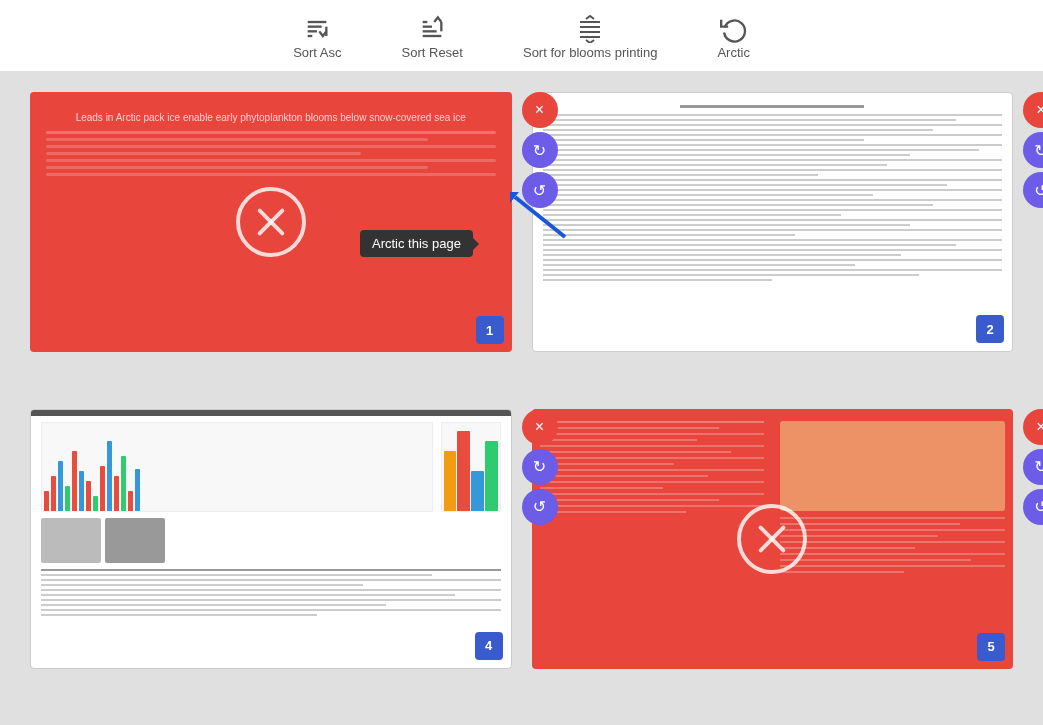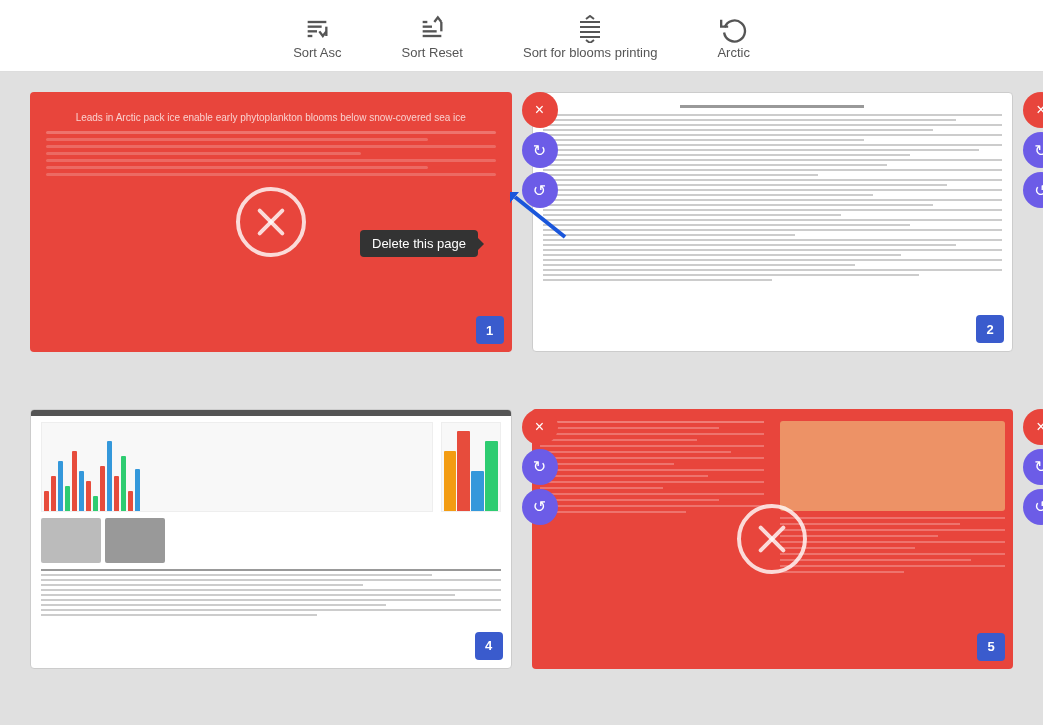--- a/index.html
+++ b/index.html
@@ -305,21 +305,21 @@
       </button>
       <button class="action-btn btn-rotate-cw">
         <span>↻</span>
       </button>
       <button class="action-btn btn-rotate-ccw">
         <span>↺</span>
       </button>
     </div>
 
     <div class="tooltip">
-      <span>Delete this page</span>
+      <span>Arctic this page</span>
     </div>
 
     <div class="arrow-indicator">
       <svg width="60" height="50" viewBox="0 0 60 50">
         <defs>
           <marker id="arrowhead" markerWidth="10" markerHeight="7" refX="0" refY="3.5" orient="auto">
             <polygon points="0 0, 10 3.5, 0 7" fill="#1a56db"></polygon>
           </marker>
         </defs>
         <line x1="55" y1="45" x2="5" y2="5" stroke="#1a56db" stroke-width="4" marker-end="url(#arrowhead)"></line>

